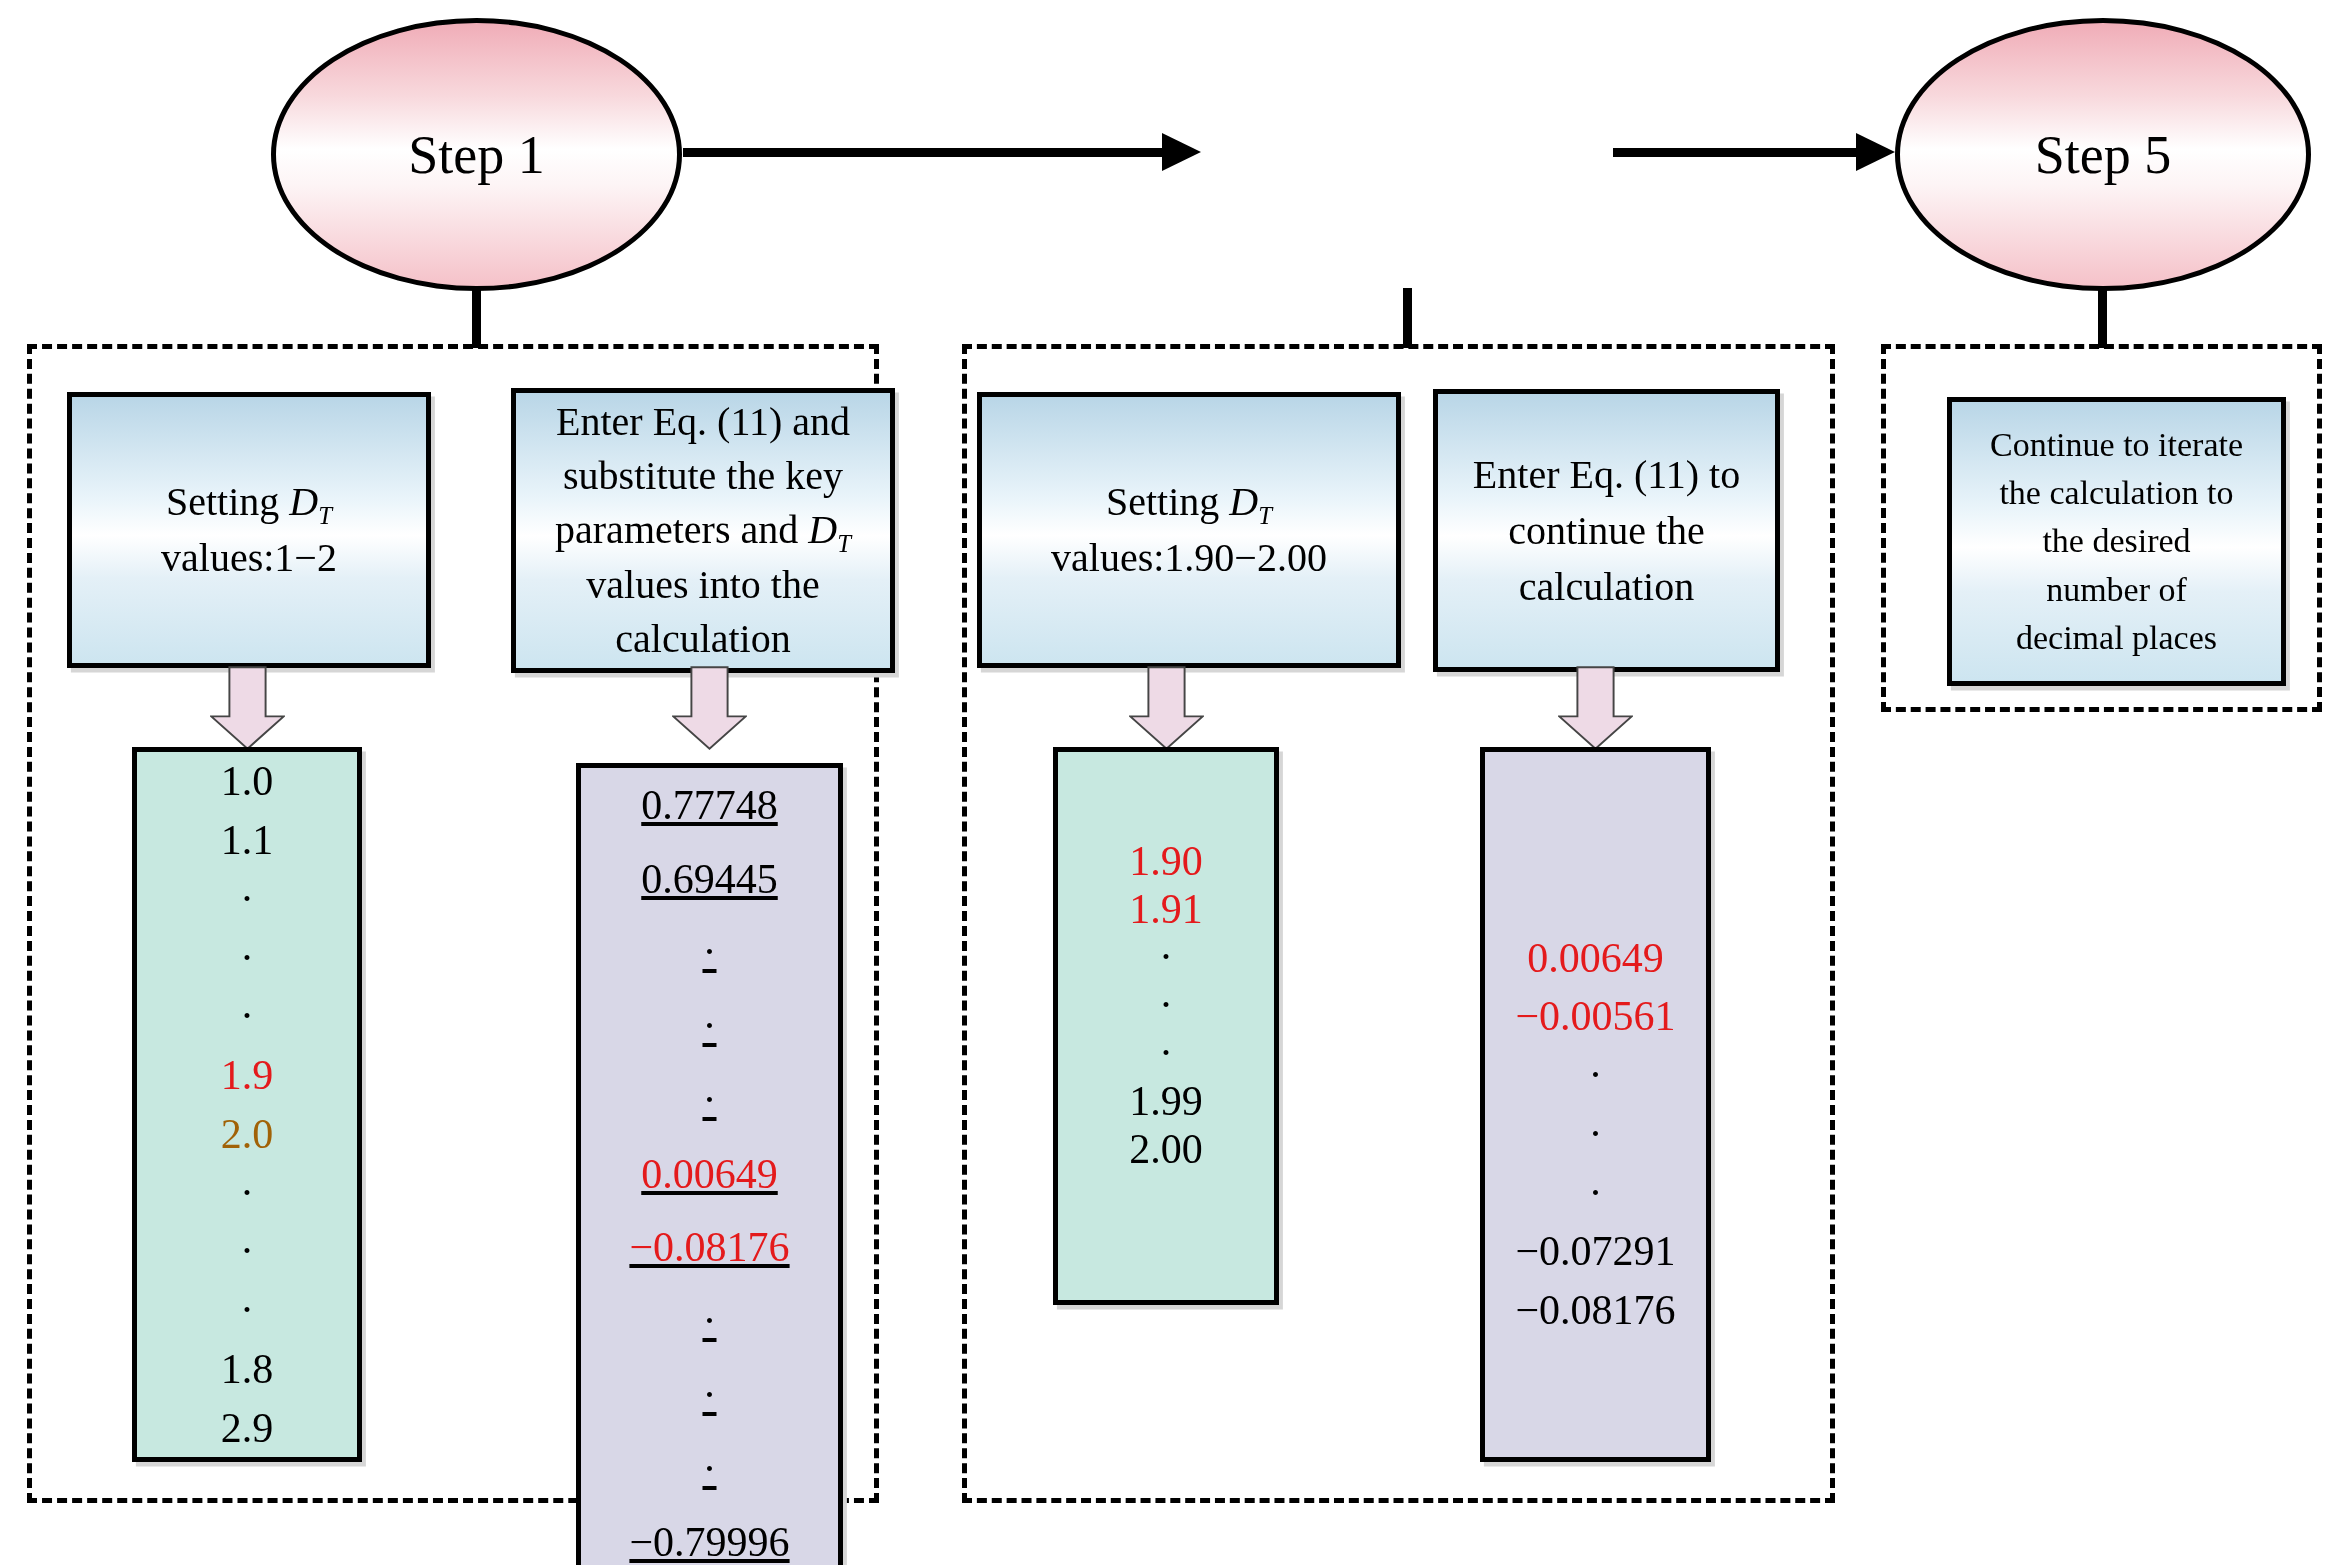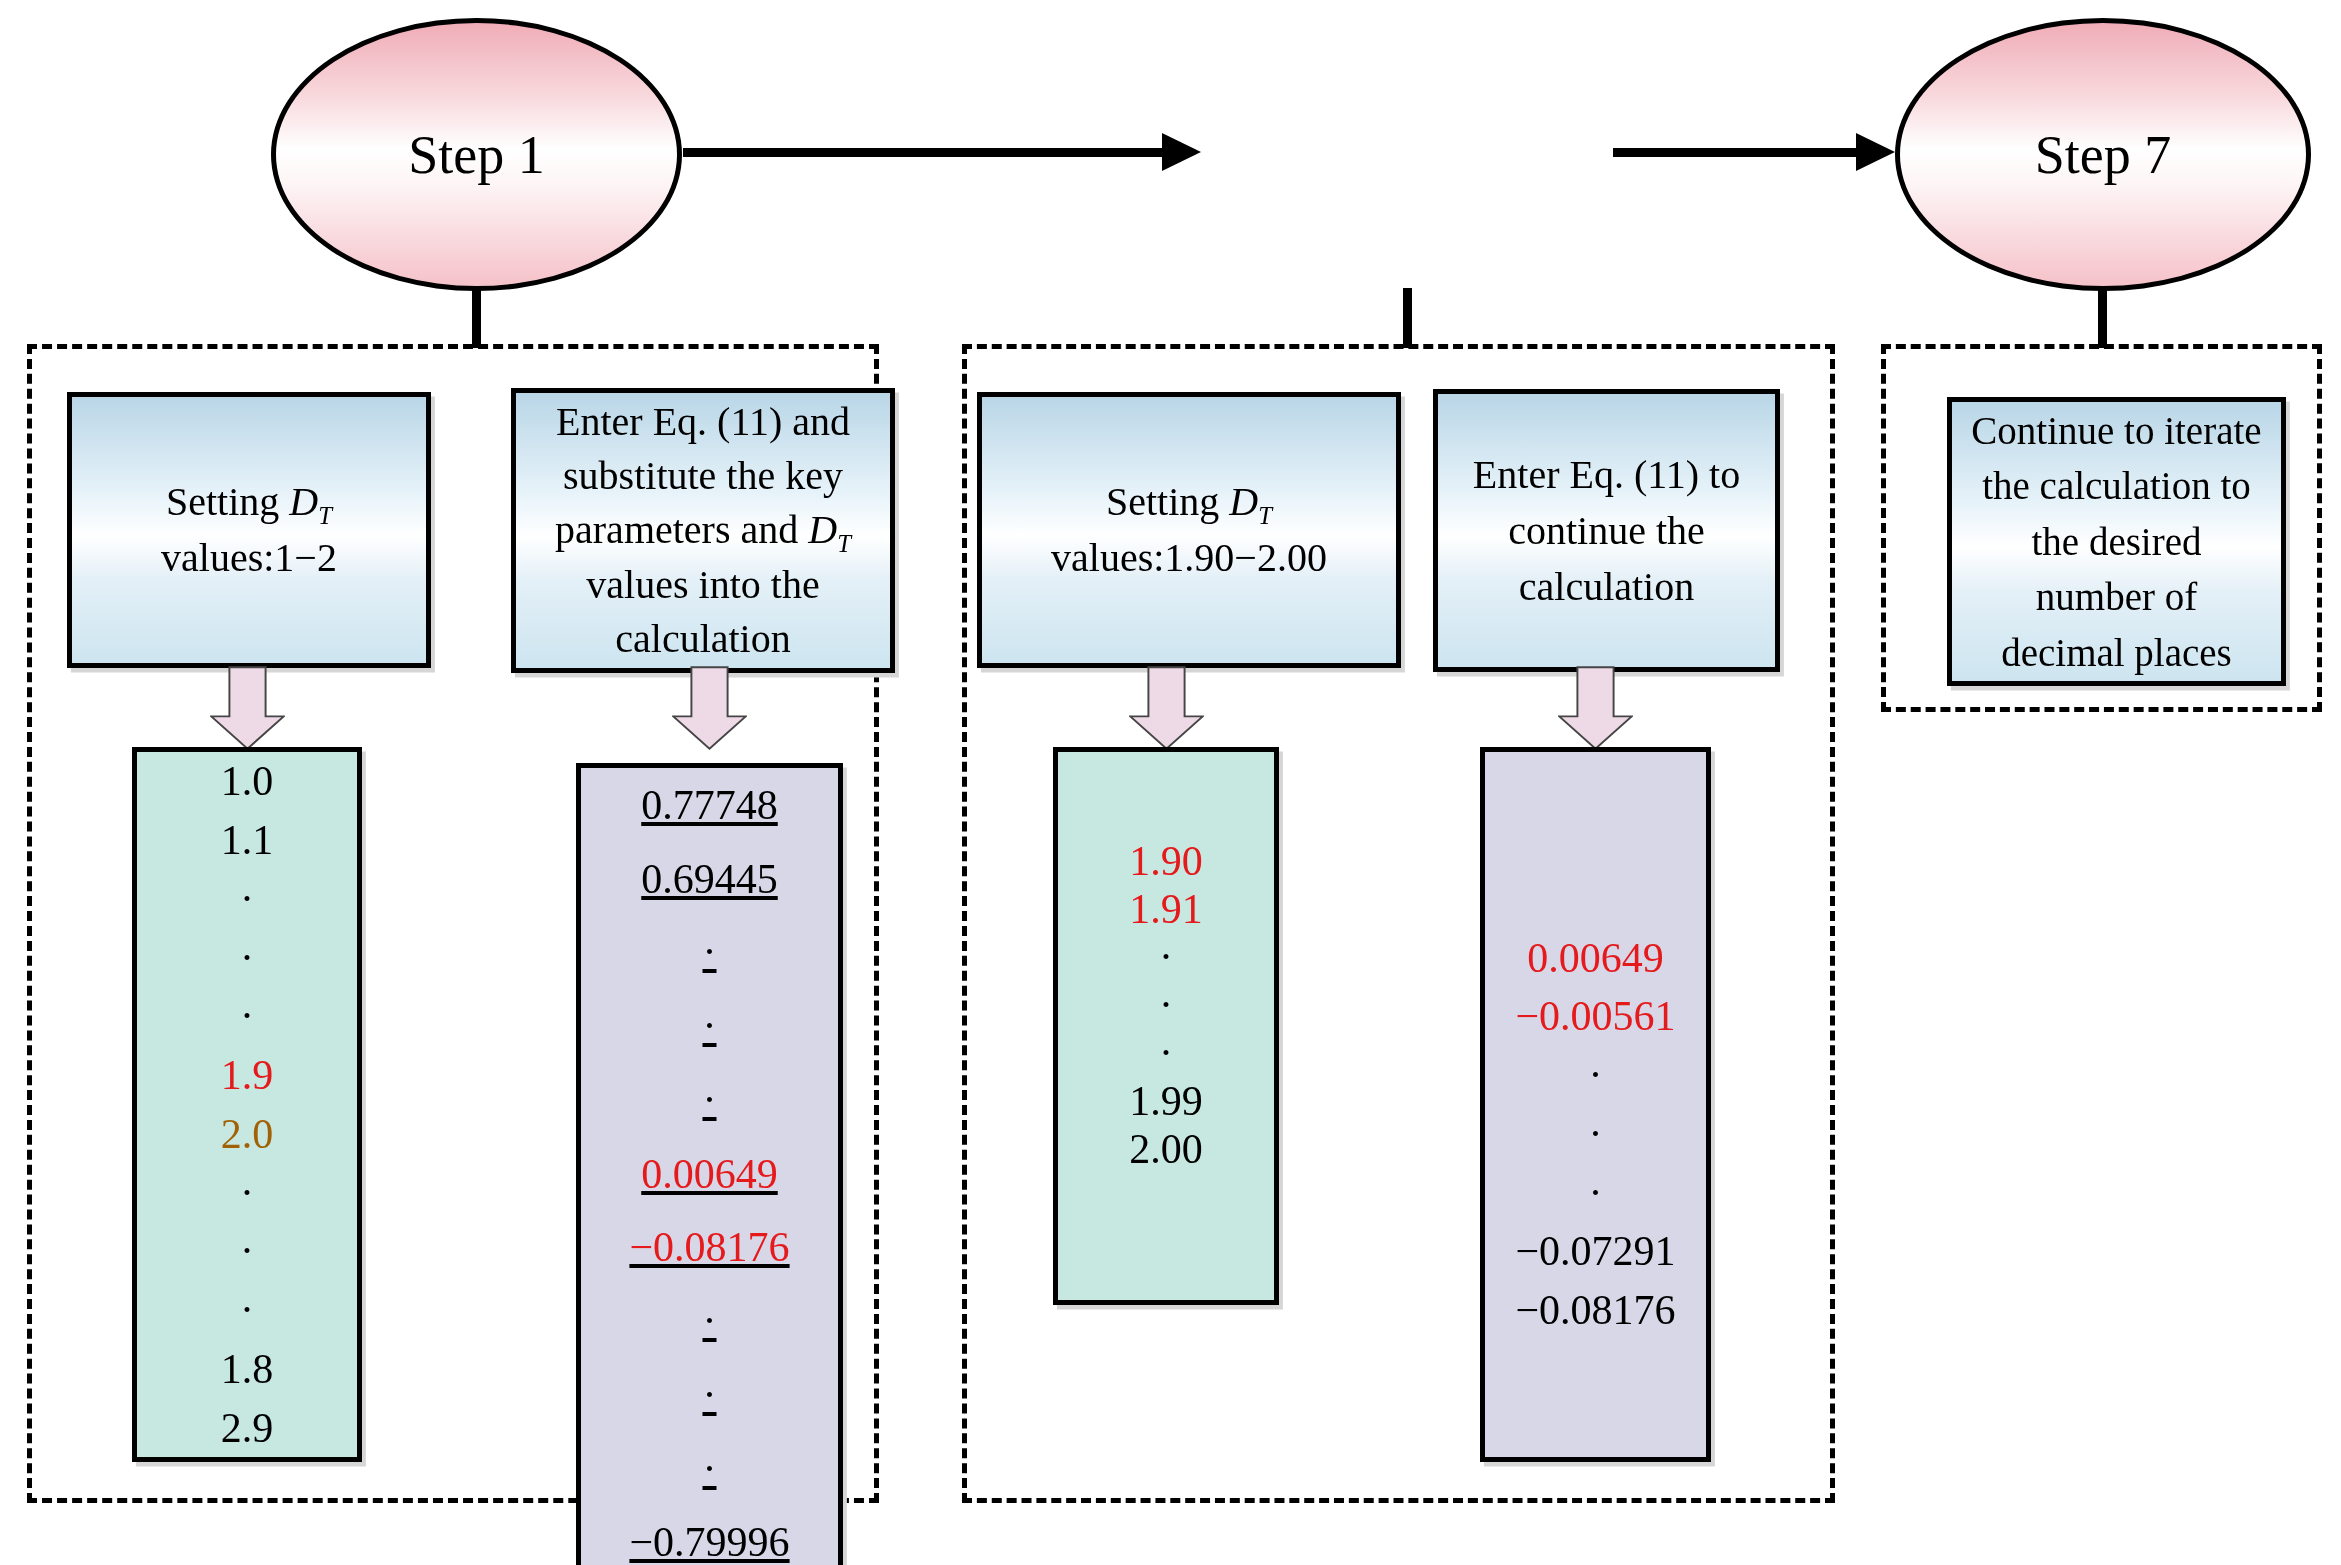--- a/index.html
+++ b/index.html
@@ -62,21 +62,21 @@
     display: flex; flex-direction: column;
     align-items: center; justify-content: center;
     text-align: center;
     font-size: 40px; line-height: 1.4;
     box-shadow: 3.9px 4.5px 0 #d6d6d6;
   }
   .bb1a { left: 67px;  top: 392px; width: 364px; height: 276px; }
   .bb1b { left: 511px;  top: 388px; width: 384px; height: 285px; line-height: 1.36; }
   .bb2a { left: 977px; top: 392px; width: 424px; height: 276px; }
   .bb2b { left: 1433px; top: 389px; width: 347px; height: 283px; }
-  .bb3  { left: 1947px; top: 397px; width: 339px; height: 289px; font-size: 39px; line-height: 1.42; }
+  .bb3  { left: 1947px; top: 397px; width: 339px; height: 289px; font-size: 34px; line-height: 1.42; }
   .line { white-space: nowrap; }
   .var { font-style: italic; }
   sub { font-style: italic; font-size: 0.62em; line-height: 0; }
 
   
   .parrow { position: absolute; width: 75px; height: 84px; }
   .pa1 { left: 210px;  top: 666px; }
   .pa2 { left: 672px; top: 666px; }
   .pa3 { left: 1129px; top: 666px; }
   .pa4 { left: 1558px; top: 666px; }
@@ -113,21 +113,21 @@
 
   <div class="hline a1l"></div>
   <div class="ahead a1h"></div>
   <div class="hline a2l"></div>
   <div class="ahead a2h"></div>
 
   <div class="ellipse e1">
     <span>Step 1</span>
   </div>
   <div class="ellipse e3">
-    <span>Step 7</span>
+    <span>Step 5</span>
   </div>
 
   <div class="blue bb1a">
     <div class="line"><span>Setting </span><span class="var">D</span><sub>T</sub></div>
     <div class="line">values:1−2</div>
   </div>
   <div class="blue bb1b">
     <div class="line">Enter Eq. (11) and</div>
     <div class="line">substitute the key</div>
     <div class="line"><span>parameters and </span><span class="var">D</span><sub>T</sub></div>

